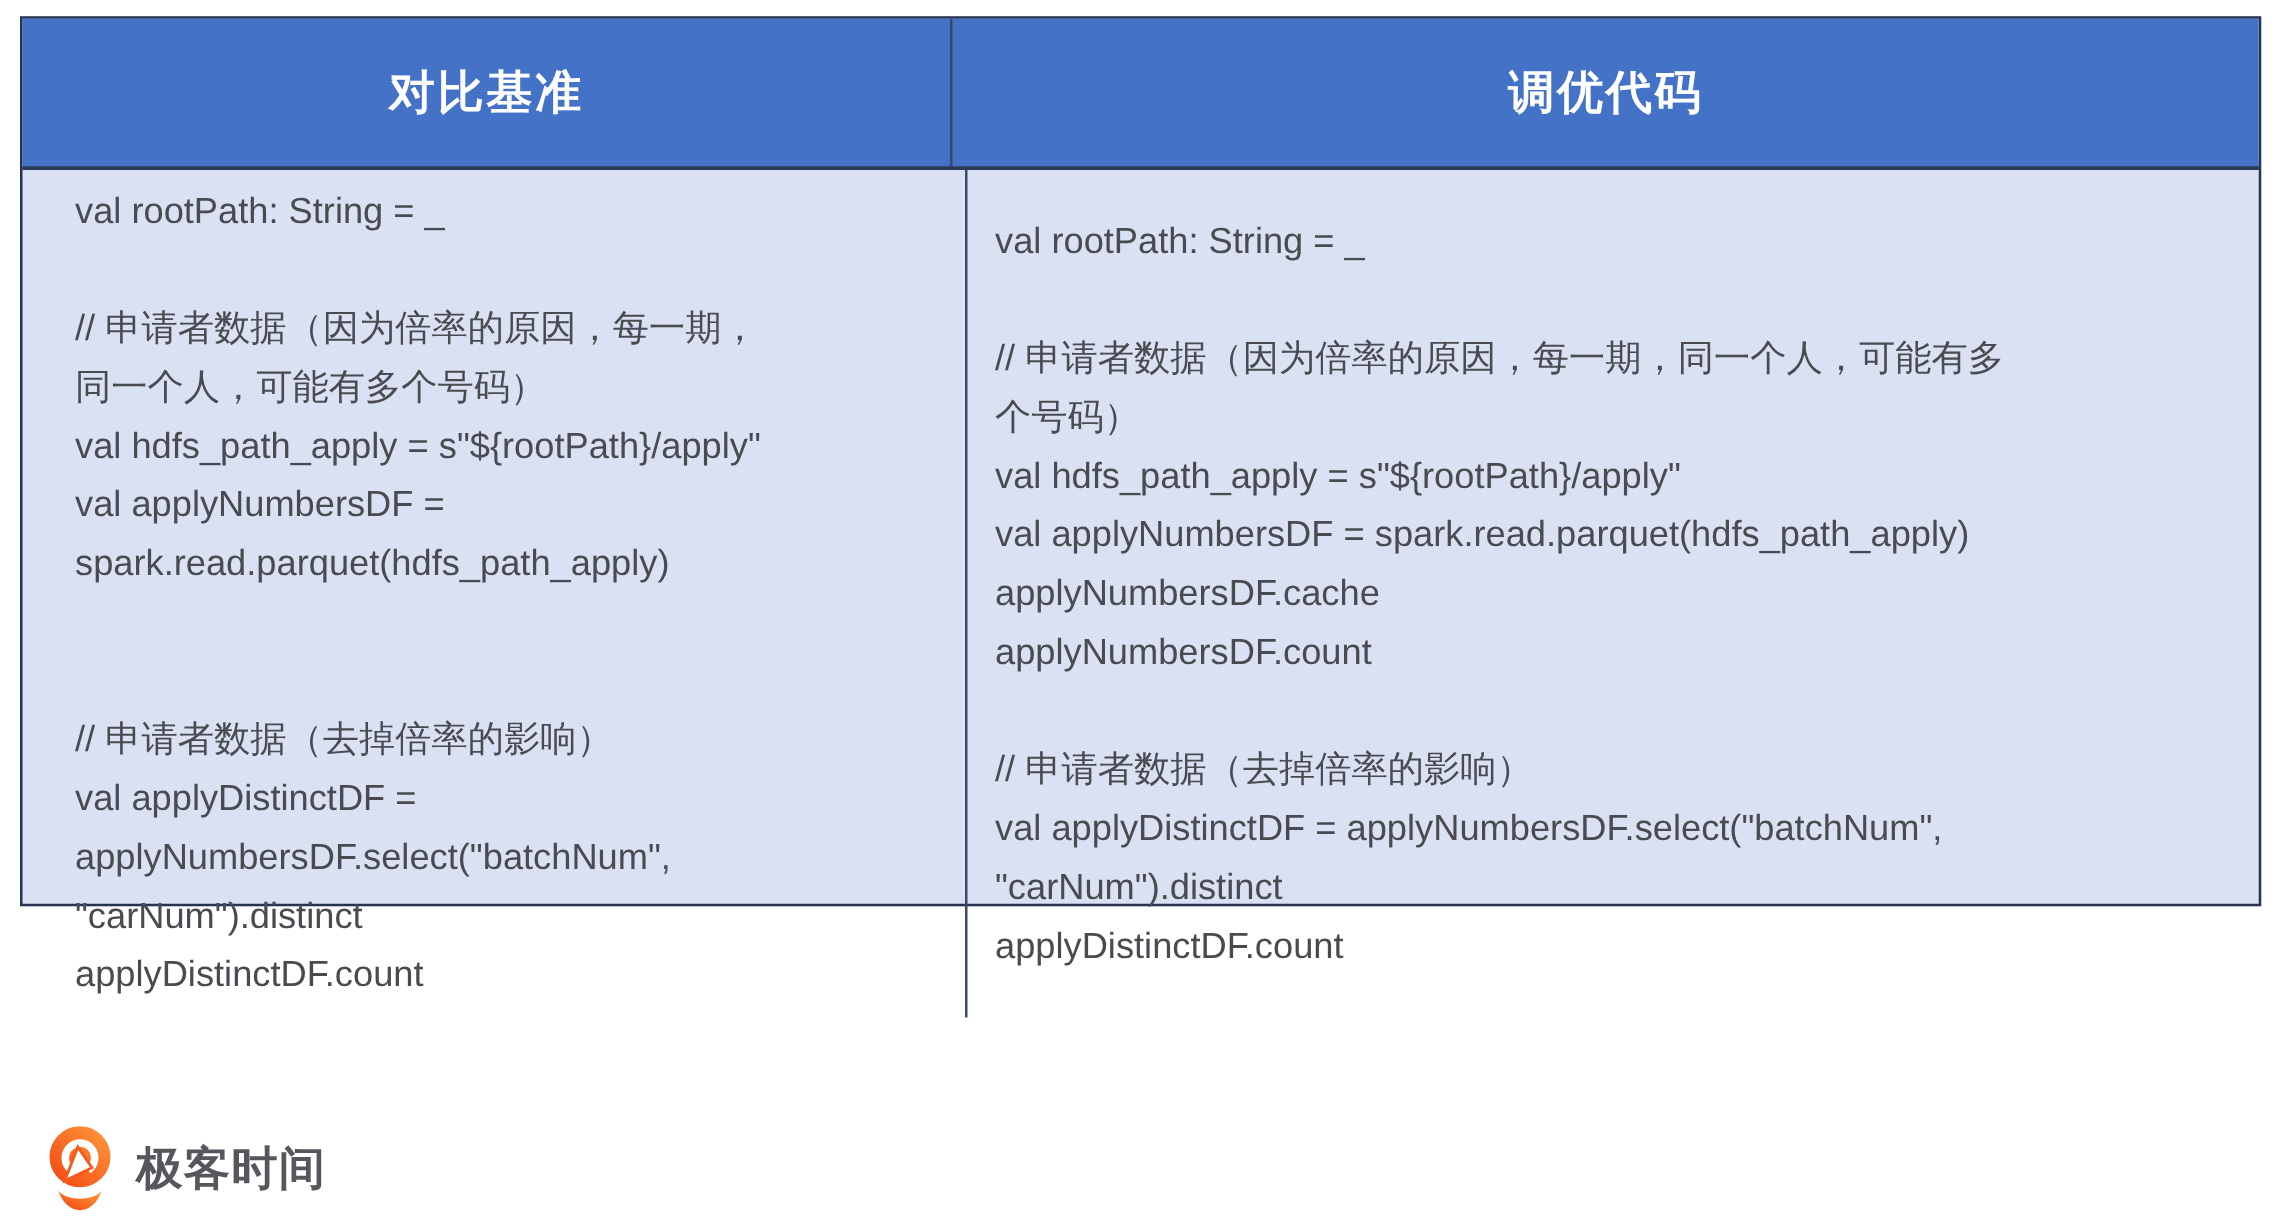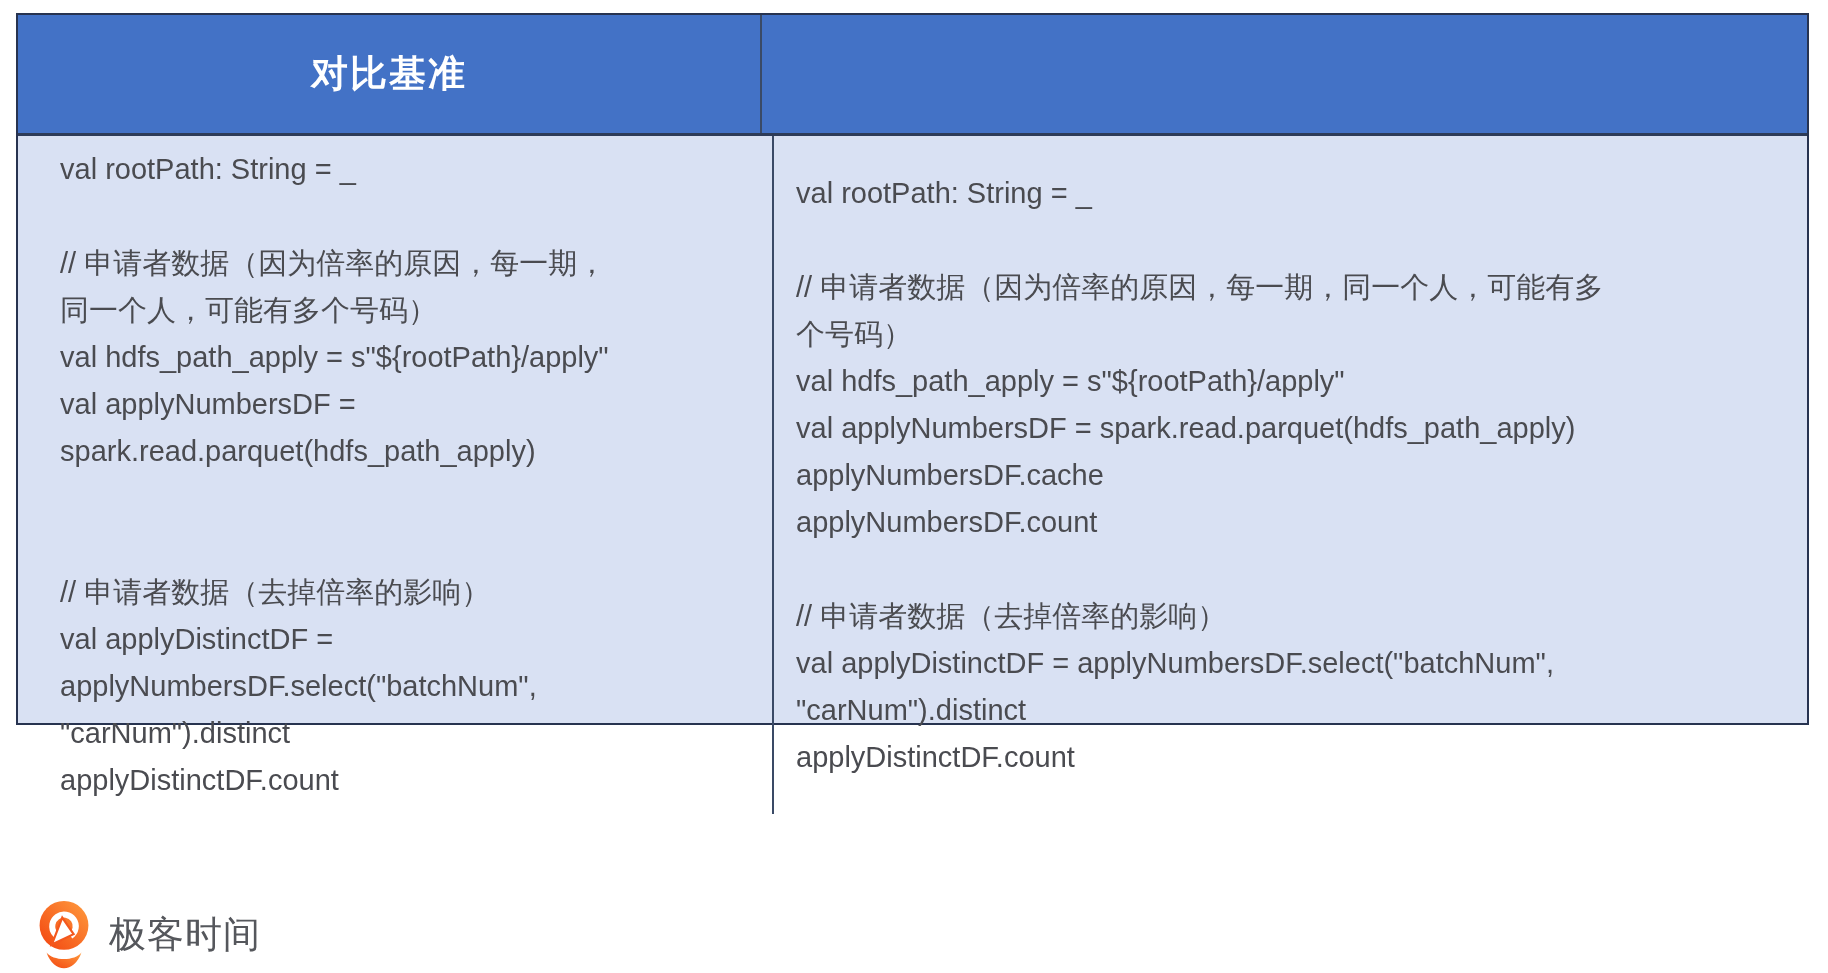--- a/index.html
+++ b/index.html
@@ -49,32 +49,35 @@
     position: absolute;
     left: 33px; top: 901px;
     height: 68px;
     display: flex;
     align-items: center;
     gap: 14px;
   }
   .logo-icon { width: 62px; height: 68px; display: block; }
   .brand {
     font-size: 37px;
-    font-weight: 400;
+    font-weight: 700;
     color: #55575c;
     letter-spacing: 1px;
   }
 </style>
 </head>
 <body>
 
 <div class="cmp-table">
   <div class="row header">
     <div class="cell left hcell">
       <span>对比基准</span>
+    </div>
+    <div class="cell right hcell">
+      <span>调优代码</span>
     </div>
   </div>
   <div class="row body">
     <div class="cell left bcell">
       <div class="code">val rootPath: String = _
 
 // 申请者数据（因为倍率的原因，每一期，
 同一个人，可能有多个号码）
 val hdfs_path_apply = s"${rootPath}/apply"
 val applyNumbersDF =

